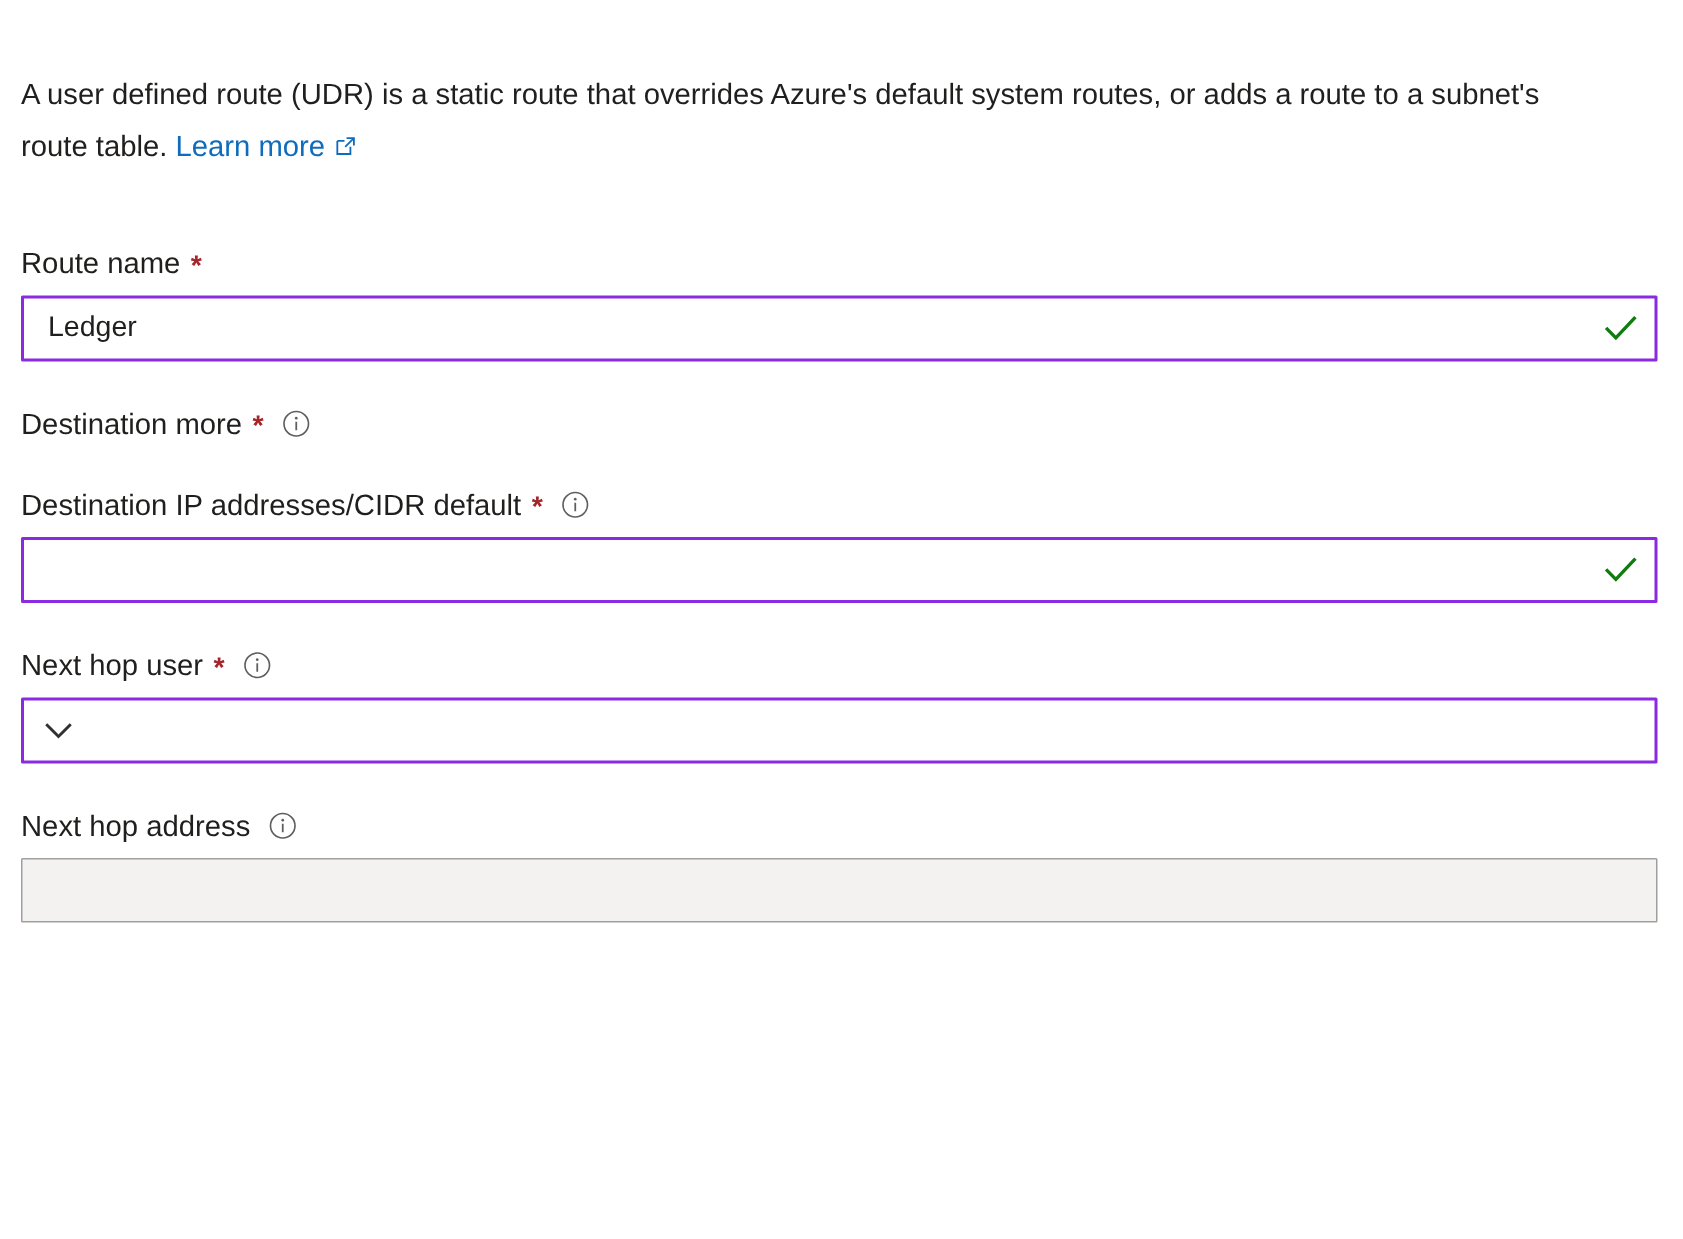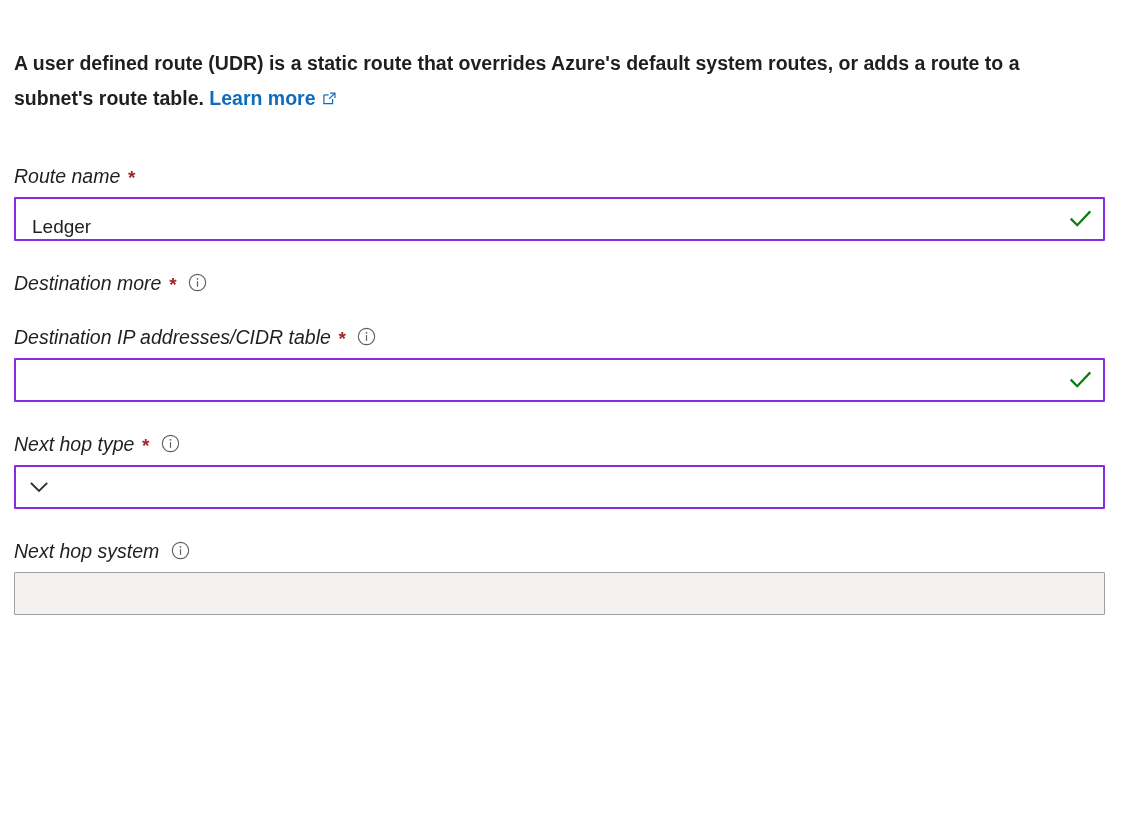--- a/index.html
+++ b/index.html
@@ -25,21 +25,21 @@
     position: relative;
   }
 
   
   .intro {
     font-size: 19.5px;
     line-height: 35px;
     color: #201f1e;
     padding-top: 26px;
     max-width: 1058px;
-    font-weight: 700;
+    font-weight: 400;
   }
   .intro-link {
     color: #0f6cbd;
     text-decoration: none;
     cursor: pointer;
     white-space: nowrap;
   }
   .ext-icon {
     display: inline-block;
     vertical-align: -1px;
@@ -60,21 +60,20 @@
 
   .field-label {
     display: flex;
     align-items: center;
     font-size: 19.5px;
     line-height: 24px;
     color: #201f1e;
     margin-bottom: 9px;
     font-weight: 400;
     white-space: nowrap;
-    font-style: italic;
   }
   .req-star {
     color: #a4262c;
     font-size: 19px;
     line-height: 1;
     margin-left: 7px;
     font-weight: 600;
     position: relative;
     top: 2px;
   }
@@ -89,21 +88,21 @@
 
   
   .control {
     position: relative;
     box-sizing: border-box;
     width: 1091px;
     height: 44px;
     border: 2px solid #8a2be2;
     background: #ffffff;
     display: flex;
-    align-items: flex-end;
+    align-items: center;
     border-radius: 1px;
   }
   .control.disabled {
     border: 1px solid #a19f9d;
     background: #f3f2f1;
     height: 43px;
   }
   .control-text {
     font-size: 19px;
     color: #201f1e;
@@ -172,21 +171,21 @@
               <circle cx="10" cy="10" r="8.6" stroke="#605e5c" stroke-width="1.15" fill="none"></circle>
               <circle cx="10" cy="6.1" r="0.95" fill="#605e5c"></circle>
               <path d="M10 8.6v6.0" stroke="#605e5c" stroke-width="1.25" stroke-linecap="butt"></path>
             </svg>
           </span>
       </div>
     </div>
 
     <div class="field-group">
       <div class="field-label">
-        <span>Destination IP addresses/CIDR table</span>
+        <span>Destination IP addresses/CIDR default</span>
         <span class="req-star">*</span>
         <span class="info-icon">
             <svg viewBox="0 0 20 20" fill="none" xmlns="http://www.w3.org/2000/svg">
               <circle cx="10" cy="10" r="8.6" stroke="#605e5c" stroke-width="1.15" fill="none"></circle>
               <circle cx="10" cy="6.1" r="0.95" fill="#605e5c"></circle>
               <path d="M10 8.6v6.0" stroke="#605e5c" stroke-width="1.25" stroke-linecap="butt"></path>
             </svg>
           </span>
       </div>
       <div class="control">
@@ -196,21 +195,21 @@
               <svg viewBox="0 0 24 24" fill="none" xmlns="http://www.w3.org/2000/svg">
                 <path d="M4 12.8L9.1 18 20 6.4" stroke="#107c10" stroke-width="2" stroke-linecap="square" stroke-linejoin="miter"></path>
               </svg>
             </span>
         </div>
       </div>
     </div>
 
     <div class="field-group">
       <div class="field-label">
-        <span>Next hop type</span>
+        <span>Next hop user</span>
         <span class="req-star">*</span>
         <span class="info-icon">
             <svg viewBox="0 0 20 20" fill="none" xmlns="http://www.w3.org/2000/svg">
               <circle cx="10" cy="10" r="8.6" stroke="#605e5c" stroke-width="1.15" fill="none"></circle>
               <circle cx="10" cy="6.1" r="0.95" fill="#605e5c"></circle>
               <path d="M10 8.6v6.0" stroke="#605e5c" stroke-width="1.25" stroke-linecap="butt"></path>
             </svg>
           </span>
       </div>
       <div class="control">
@@ -219,21 +218,21 @@
               <svg viewBox="0 0 24 24" fill="none" xmlns="http://www.w3.org/2000/svg">
                 <path d="M4.5 8.5L12 16 19.5 8.5" stroke="#323130" stroke-width="1.9" stroke-linecap="square" stroke-linejoin="miter"></path>
               </svg>
             </span>
         </div>
       </div>
     </div>
 
     <div class="field-group last">
       <div class="field-label">
-        <span>Next hop system</span>
+        <span>Next hop address</span>
         <span class="info-icon">
             <svg viewBox="0 0 20 20" fill="none" xmlns="http://www.w3.org/2000/svg">
               <circle cx="10" cy="10" r="8.6" stroke="#605e5c" stroke-width="1.15" fill="none"></circle>
               <circle cx="10" cy="6.1" r="0.95" fill="#605e5c"></circle>
               <path d="M10 8.6v6.0" stroke="#605e5c" stroke-width="1.25" stroke-linecap="butt"></path>
             </svg>
           </span>
       </div>
       <div class="control disabled">
         <div class="control-text empty"></div>

